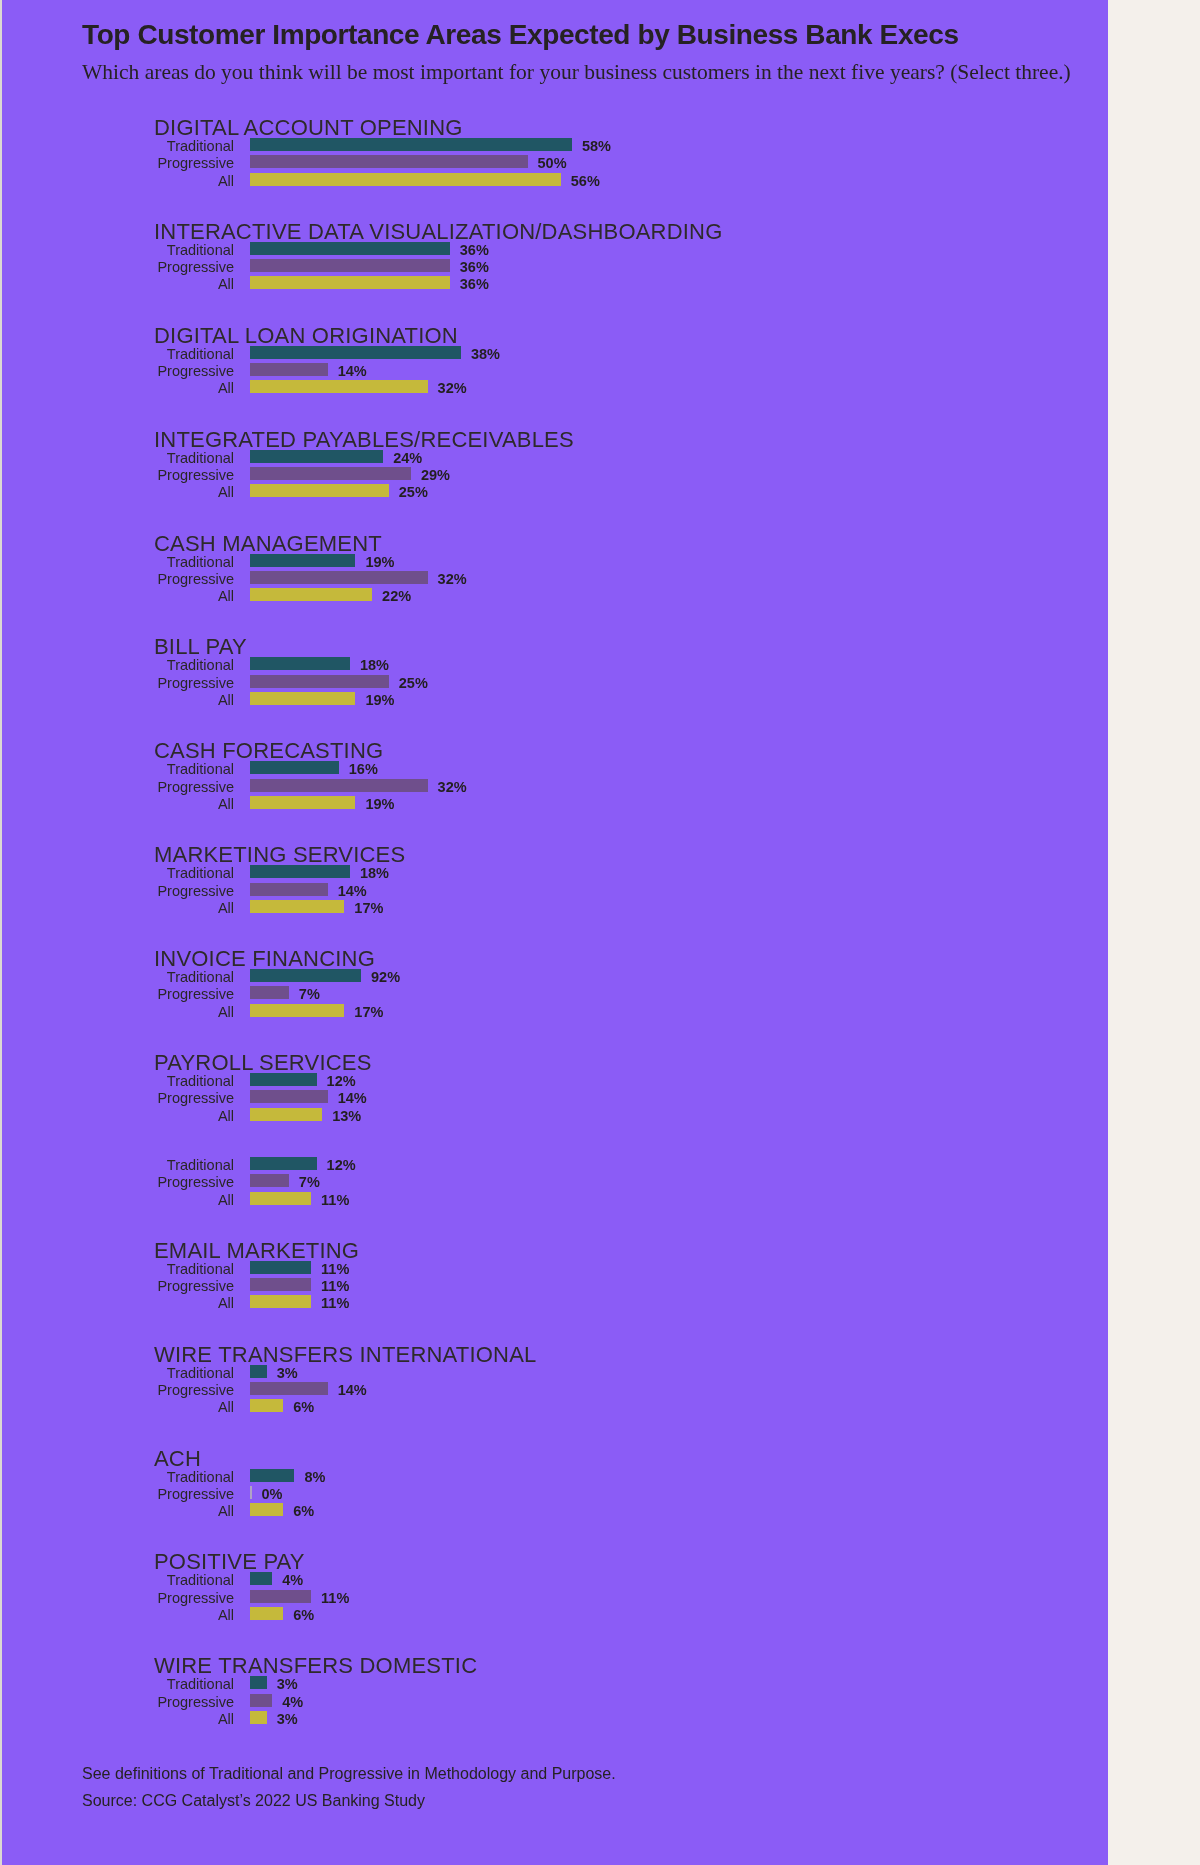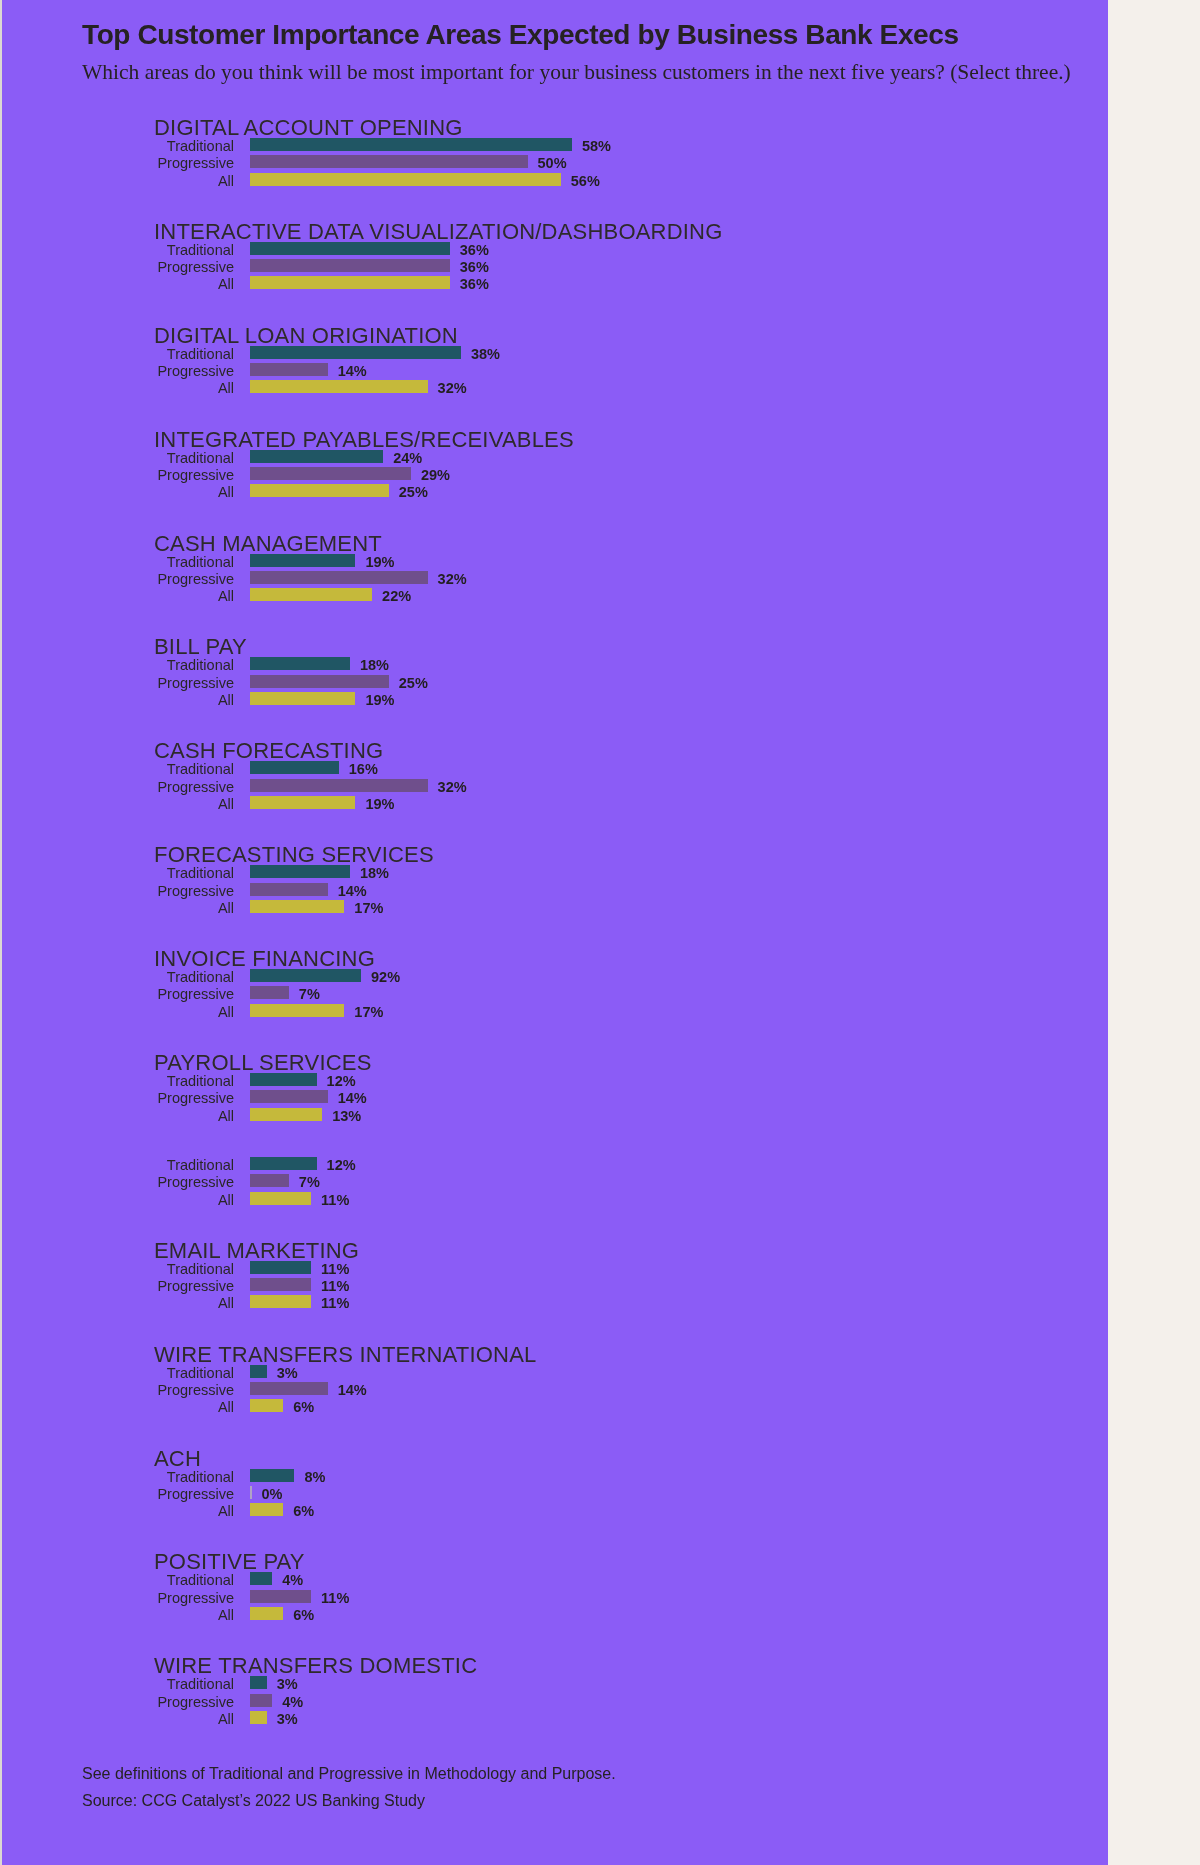--- a/index.html
+++ b/index.html
@@ -216,21 +216,21 @@
             <div class="bar" style="width: 177.6px; background: rgb(111, 79, 140);"></div>
             <div class="value">32%</div>
           </div>
           <div class="row">
             <div class="row-label">All</div>
             <div class="bar" style="width: 105.45px; background: rgb(197, 185, 59);"></div>
             <div class="value">19%</div>
           </div>
         </div>
         <div class="group">
-          <div class="group-title">FORECASTING SERVICES</div>
+          <div class="group-title">MARKETING SERVICES</div>
           <div class="row">
             <div class="row-label">Traditional</div>
             <div class="bar" style="width: 99.9px; background: rgb(32, 86, 100);"></div>
             <div class="value">18%</div>
           </div>
           <div class="row">
             <div class="row-label">Progressive</div>
             <div class="bar" style="width: 77.7px; background: rgb(111, 79, 140);"></div>
             <div class="value">14%</div>
           </div>

